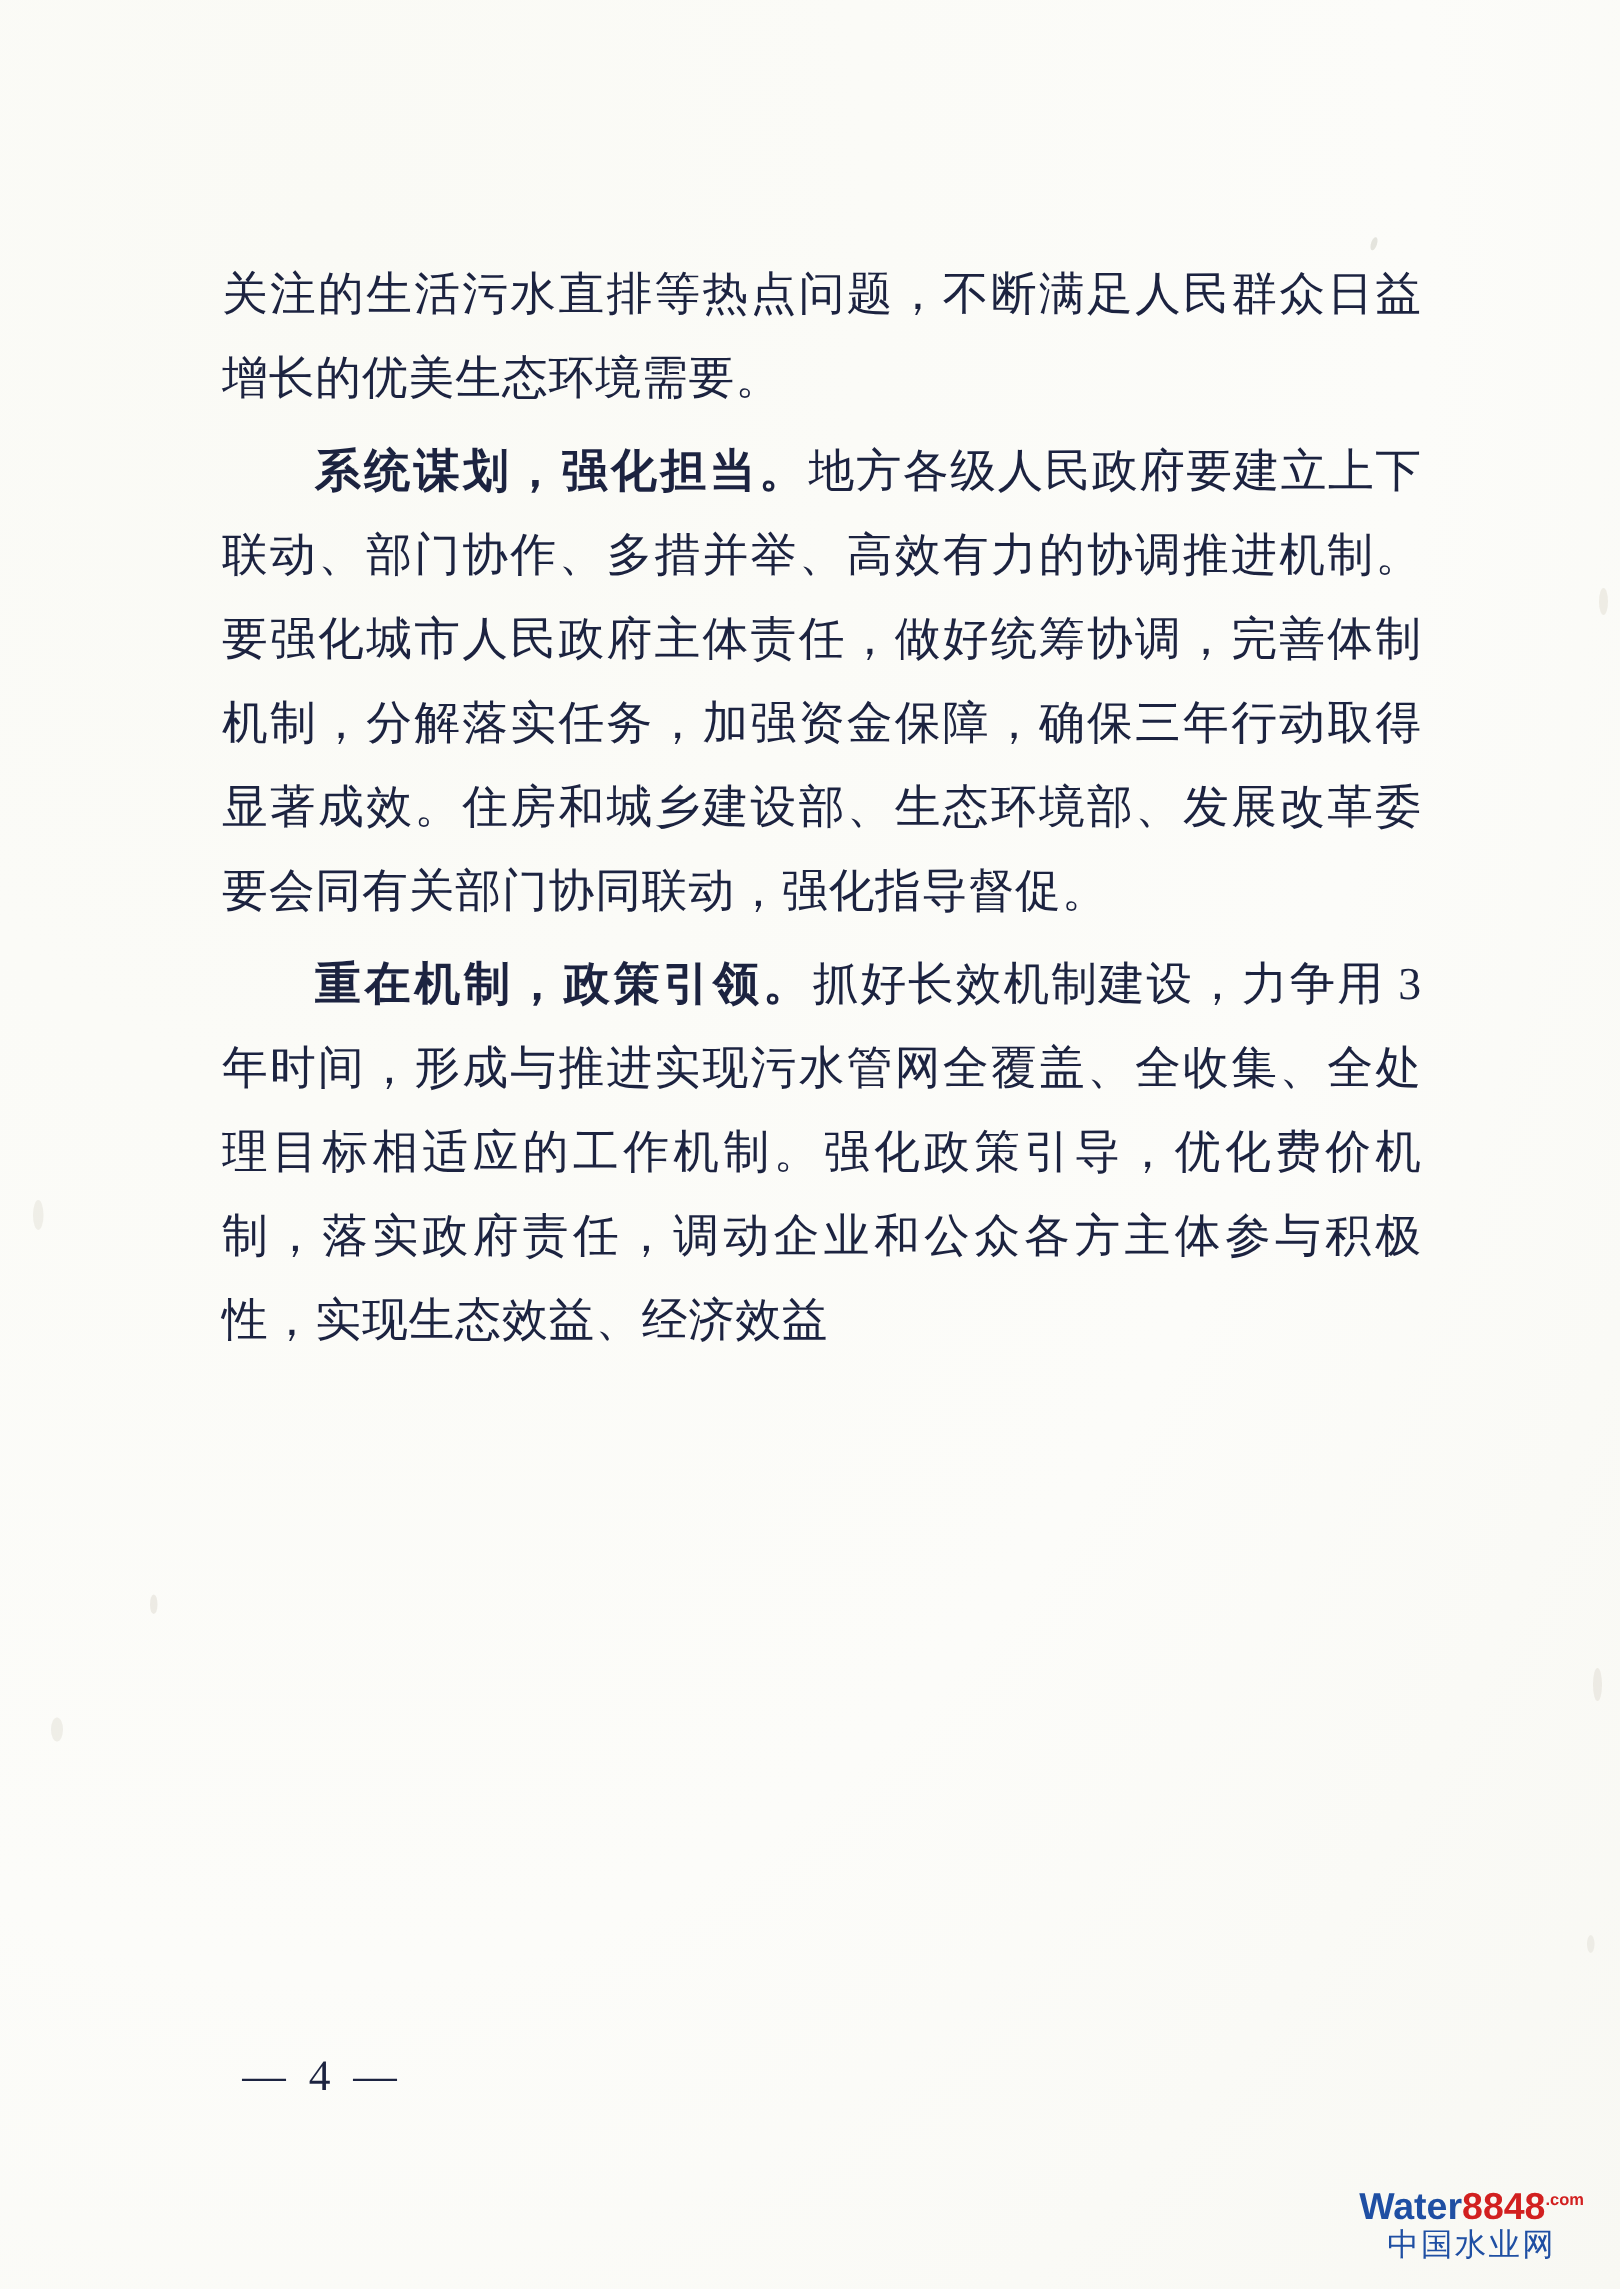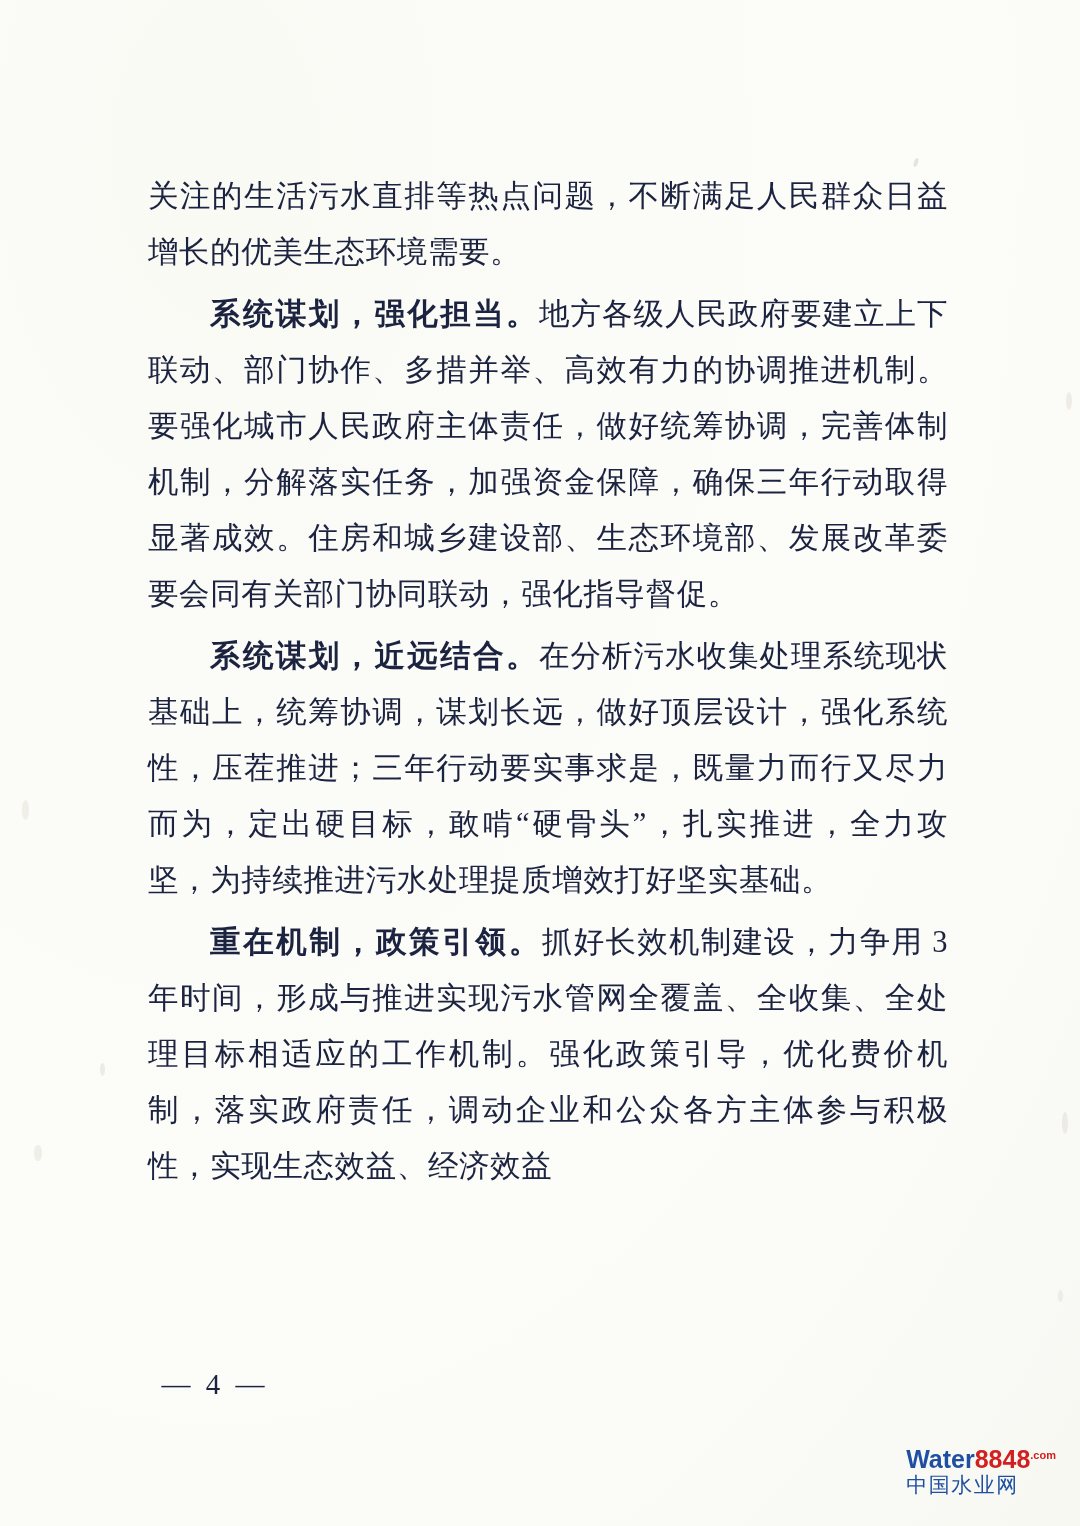--- a/index.html
+++ b/index.html
@@ -73,22 +73,22 @@
   .s3 { left: 22px;  top: 800px; width: 7px; height: 20px; background:#e6e3da; }
   .s4 { left: 100px; top: 1063px; width: 5px; height: 13px; background:#e0ddd4; }
   .s5 { left: 1062px; top: 1112px; width: 6px; height: 22px; background:#e2dfd6; }
   .s6 { left: 34px;  top: 1145px; width: 8px; height: 16px; background:#e4e1d8; }
   .s7 { left: 1058px; top: 1290px; width: 5px; height: 12px; background:#e4e1d8; }
 
   
   .watermark {
     position: absolute;
     right: 24px;
-    bottom: 30px;
-    text-align: left;
+    bottom: 18px;
+    text-align: center;
     user-select: none;
   }
   .wm-top {
     font-family: "Liberation Sans", sans-serif;
     font-weight: bold;
     font-size: 25px;
     line-height: 28px;
     color: #1f4fa3;
     letter-spacing: 0px;
   }
@@ -127,23 +127,20 @@
   <div class="doc-body">
 
     <p class="para">
       <span>关注的生活污水直排等热点问题，不断满足人民群众日益增长的优美生态环境需要。</span>
     </p>
 
     <p class="para indent">
       <span class="lead">系统谋划，强化担当。</span><span>地方各级人民政府要建立上下联动、部门协作、多措并举、高效有力的协调推进机制。要强化城市人民政府主体责任，做好统筹协调，完善体制机制，分解落实任务，加强资金保障，确保三年行动取得显著成效。住房和城乡建设部、生态环境部、发展改革委要会同有关部门协同联动，强化指导督促。</span>
     </p>
 
-    <p class="para indent">
-      <span class="lead">系统谋划，近远结合。</span><span>在分析污水收集处理系统现状基础上，统筹协调，谋划长远，做好顶层设计，强化系统性，压茬推进；三年行动要实事求是，既量力而行又尽力而为，定出硬目标，敢啃“硬骨头”，扎实推进，全力攻坚，为持续推进污水处理提质增效打好坚实基础。</span>
-    </p>
 
 
     <p class="para indent">
       <span class="lead">重在机制，政策引领。</span><span>抓好长效机制建设，力争用 3 年时间，形成与推进实现污水管网全覆盖、全收集、全处理目标相适应的工作机制。强化政策引导，优化费价机制，落实政府责任，调动企业和公众各方主体参与积极性，实现生态效益、经济效益</span>
     </p>
 
   </div>
 
   <div class="page-number">— 4 —</div>
 

